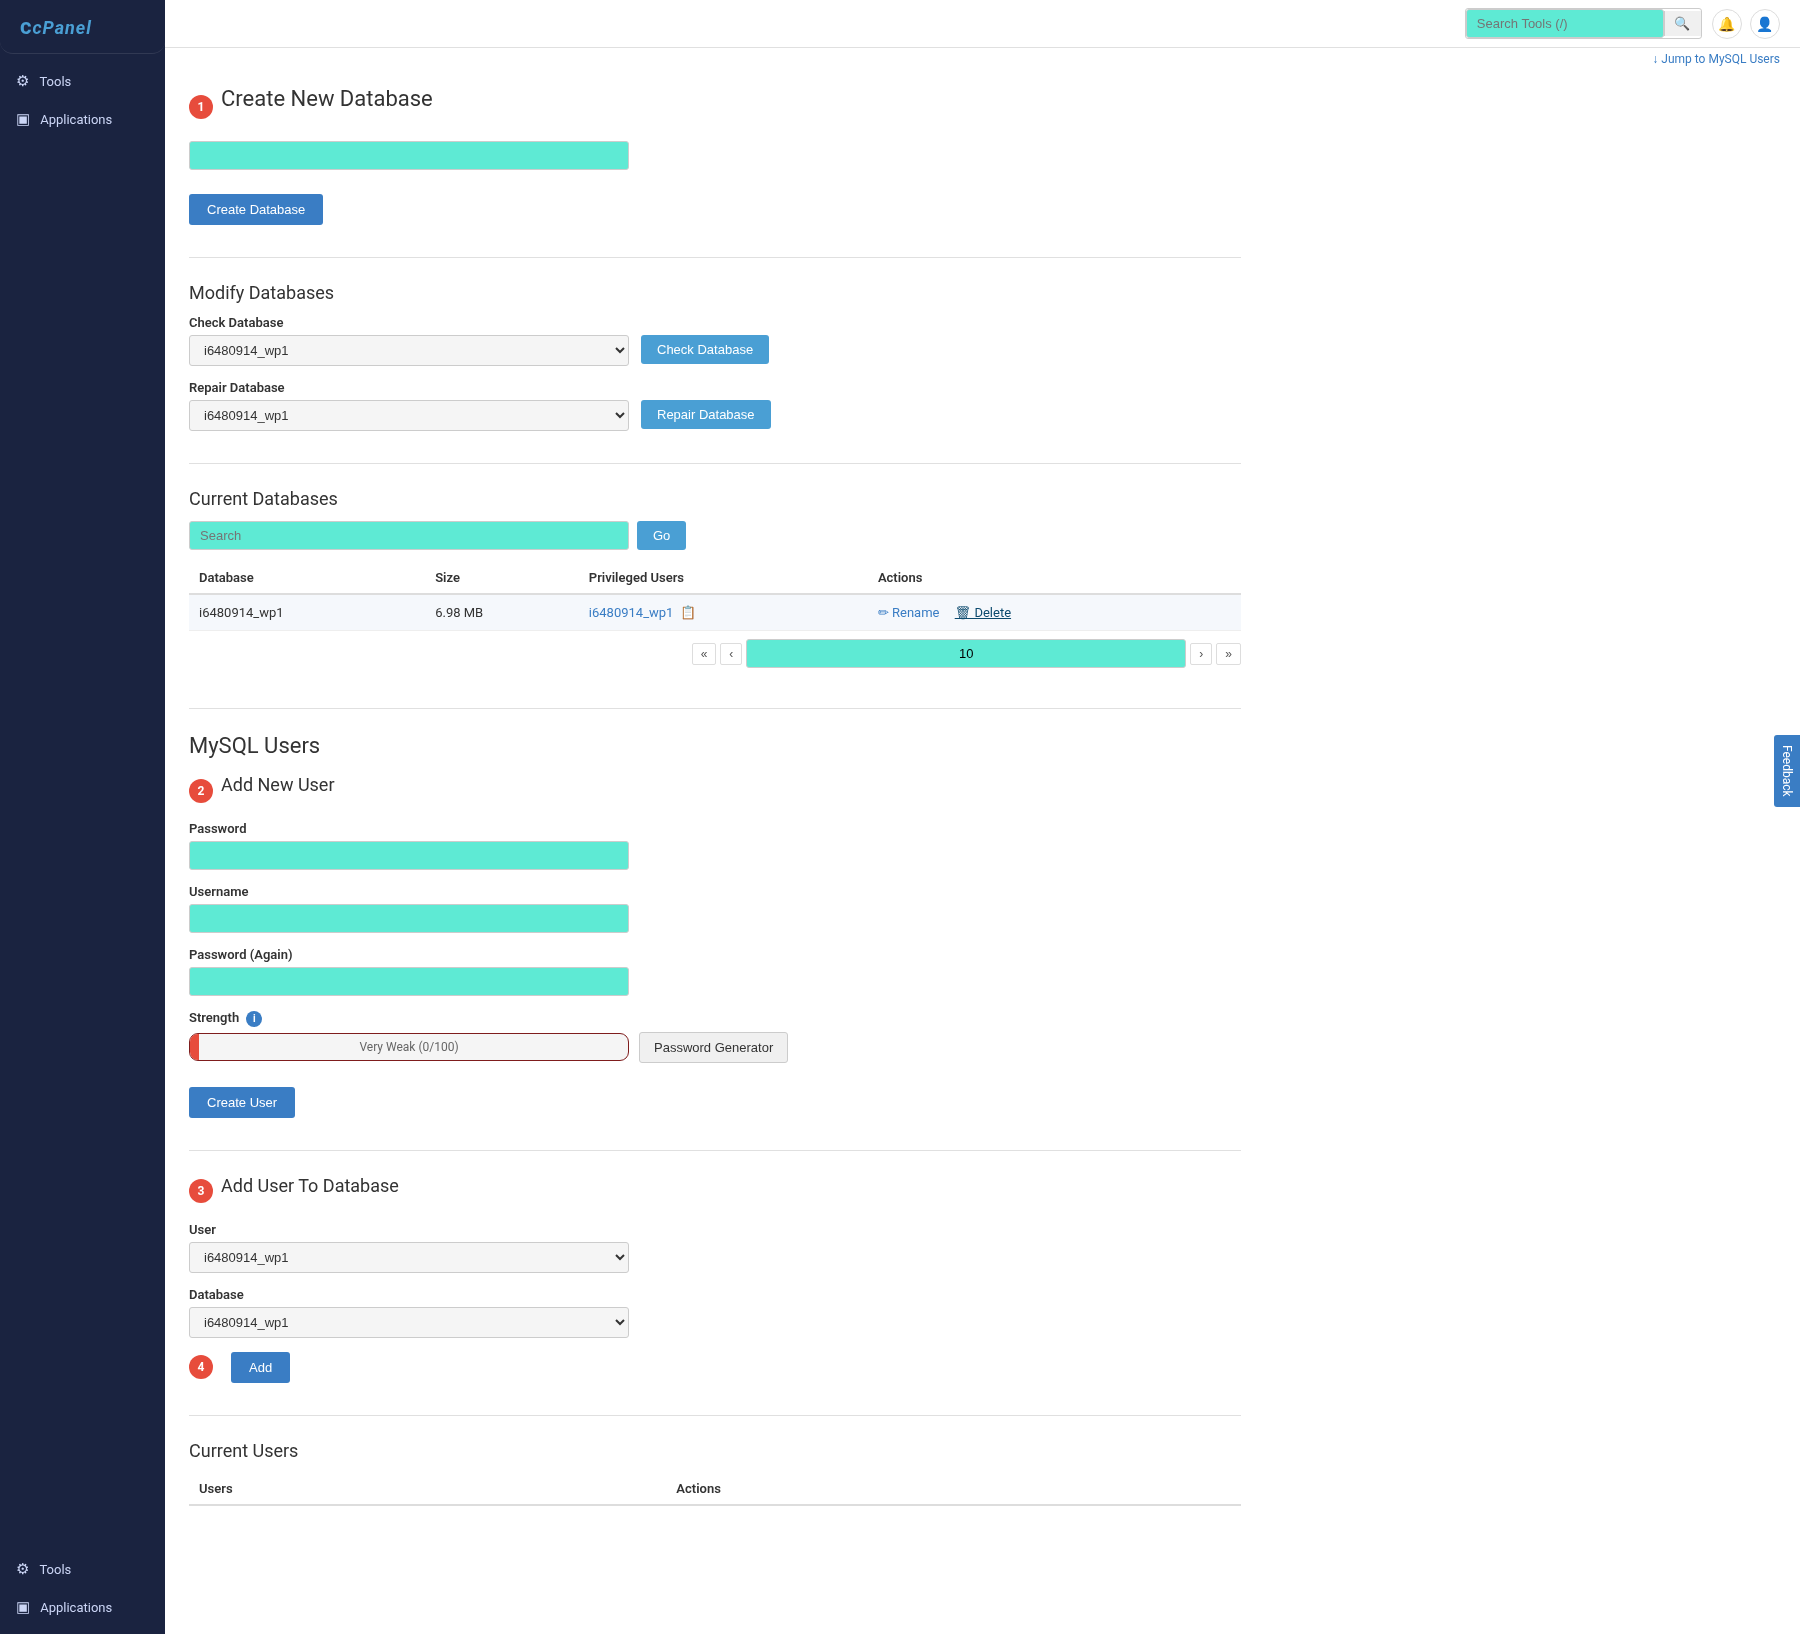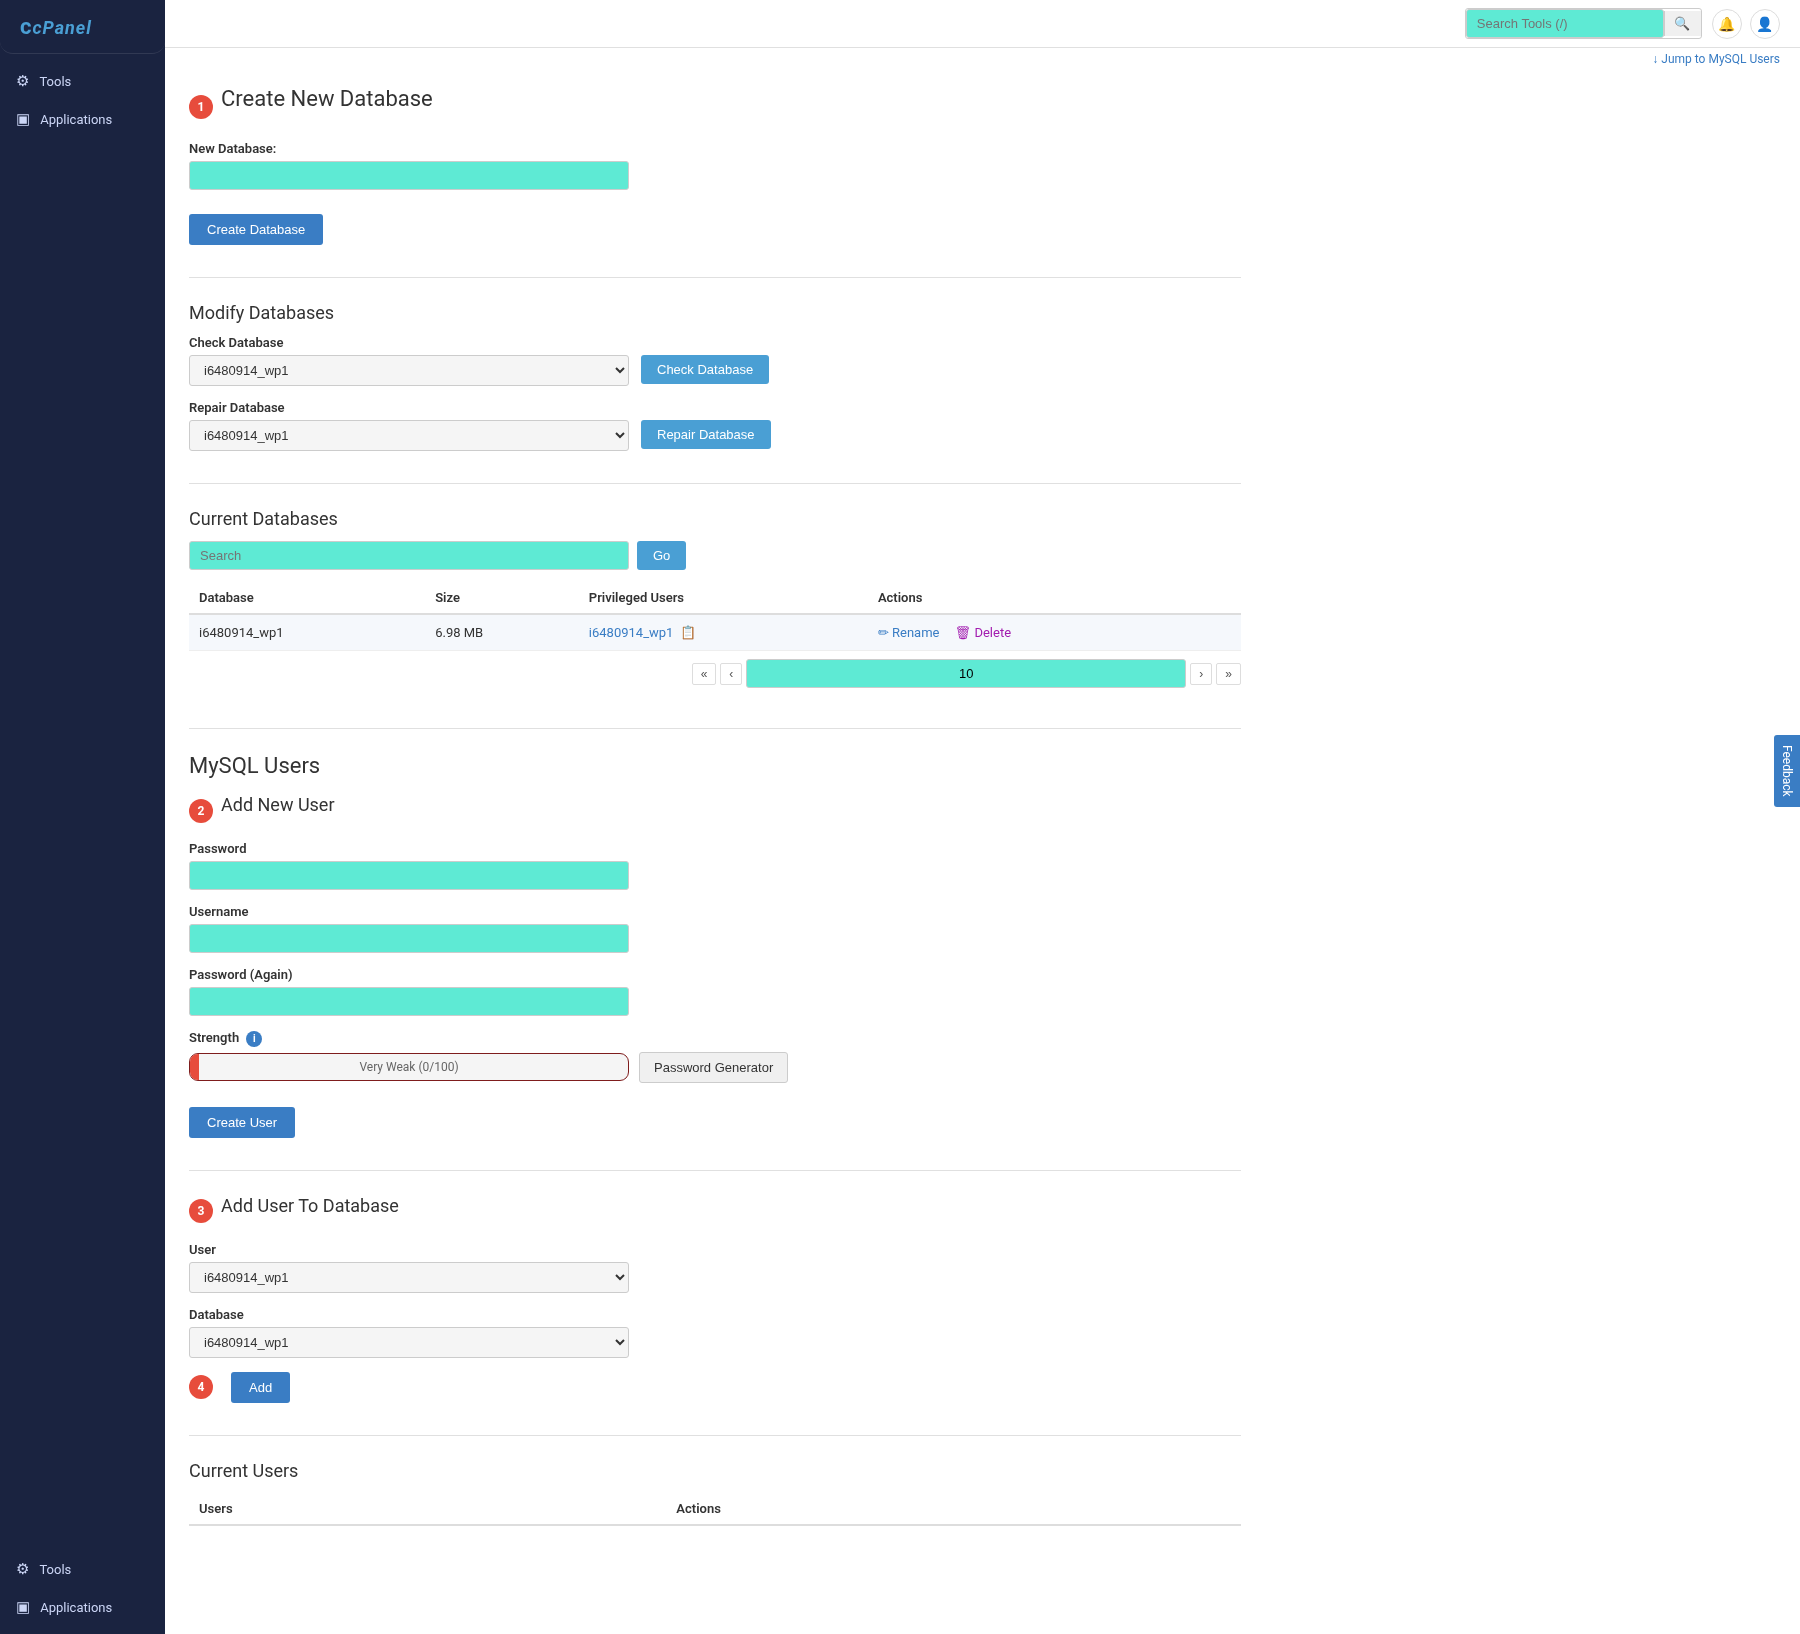--- a/index.html
+++ b/index.html
@@ -238,21 +238,21 @@
     table tr:first-child td { background: #f5f8fc; }
 
     .db-link { color: #3a7dc4; text-decoration: none; }
 
     .action-link {
       color: #3a7dc4;
       text-decoration: none;
       margin-right: 12px;
       font-size: 13px;
     }
-    .action-link.delete { color: #a21caf; }
+    .action-link.delete { color: #0c4a6e; text-decoration: underline; }
 
     
     .step-badge {
       display: inline-flex;
       align-items: center;
       justify-content: center;
       width: 24px;
       height: 24px;
       border-radius: 50%;
       background: #e74c3c;
@@ -406,21 +406,20 @@
   <div class="jump-link">↓ Jump to MySQL Users</div>
 
   <div class="page-content">
 
     <div class="section">
       <div class="section-header">
         <span class="step-badge">1</span>
         <h2>Create New Database</h2>
       </div>
       <div class="form-col">
-        <label>New Database:</label>
         <input type="text" placeholder="" style="">
       </div>
       <button class="btn-primary">Create Database</button>
     </div>
 
     <hr class="divider">
 
     <div class="section">
       <h3>Modify Databases</h3>
       <div class="form-row">

